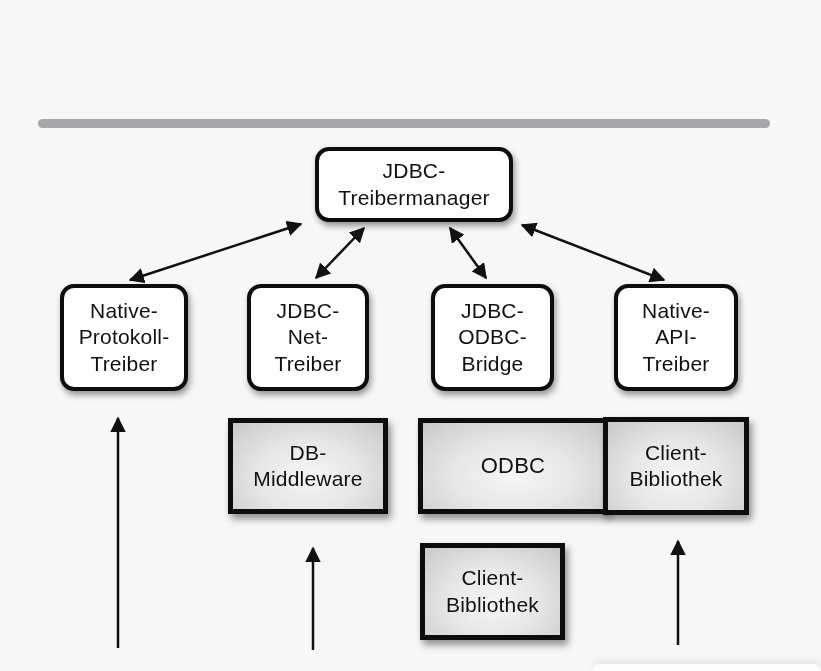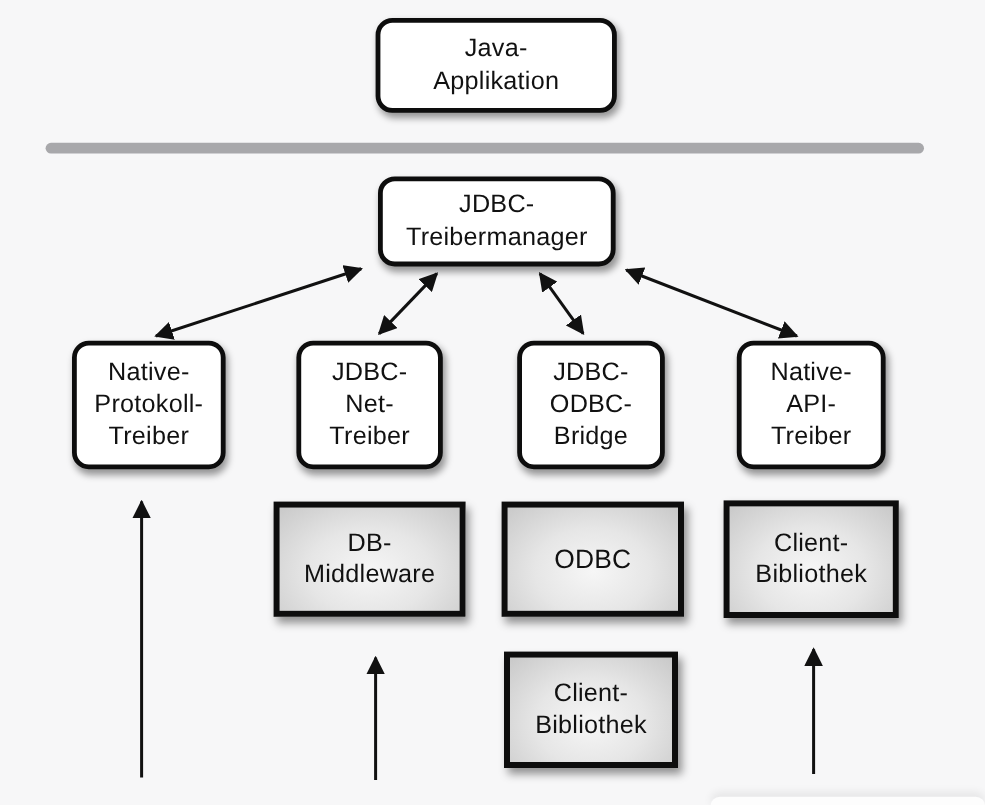--- a/index.html
+++ b/index.html
@@ -35,21 +35,21 @@
     box-shadow: 3px 5px 7px rgba(0,0,0,0.42);
   }
 
   #java-app        { left: 313px; top:  15px; width: 201px; height: 79px; }
   #treibermanager  { left: 315px; top: 147px; width: 198px; height: 75px; }
   #native-protokoll{ left:  60px; top: 284px; width: 128px; height: 107px; }
   #jdbc-net        { left: 247px; top: 284px; width: 122px; height: 107px; }
   #jdbc-odbc       { left: 431px; top: 284px; width: 123px; height: 107px; }
   #native-api      { left: 614px; top: 284px; width: 124px; height: 107px; }
   #db-middleware   { left: 228px; top: 418px; width: 160px; height: 96px; }
-  #odbc            { left: 418px; top: 418px; width: 152px; height: 96px; font-size: 22px; }
+  #odbc            { left: 418px; top: 418px; width: 190px; height: 96px; font-size: 22px; }
   #client-bib-right{ left: 603px; top: 417px; width: 146px; height: 98px; }
   #client-bib-mid  { left: 420px; top: 543px; width: 145px; height: 97px; }
 
   #api-divider {
     position: absolute;
     left: 38px; top: 119px; width: 732px; height: 9px;
     background: #a8a8ab;
     border-radius: 5px;
   }
   #api-label {
@@ -71,22 +71,20 @@
     box-shadow: 0 -4px 7px rgba(0,0,0,0.07);
   }
 </style>
 </head>
 <body>
 
 <div id="canvas">
 
   <div id="api-divider"></div>
 
-  <div class="node rbox" id="java-app">Java-
-Applikation</div>
 
   <div class="node rbox" id="treibermanager">JDBC-
 Treibermanager</div>
 
   <div class="node rbox" id="native-protokoll">Native-
 Protokoll-
 Treiber</div>
 
   <div class="node rbox" id="jdbc-net">JDBC-
 Net-

